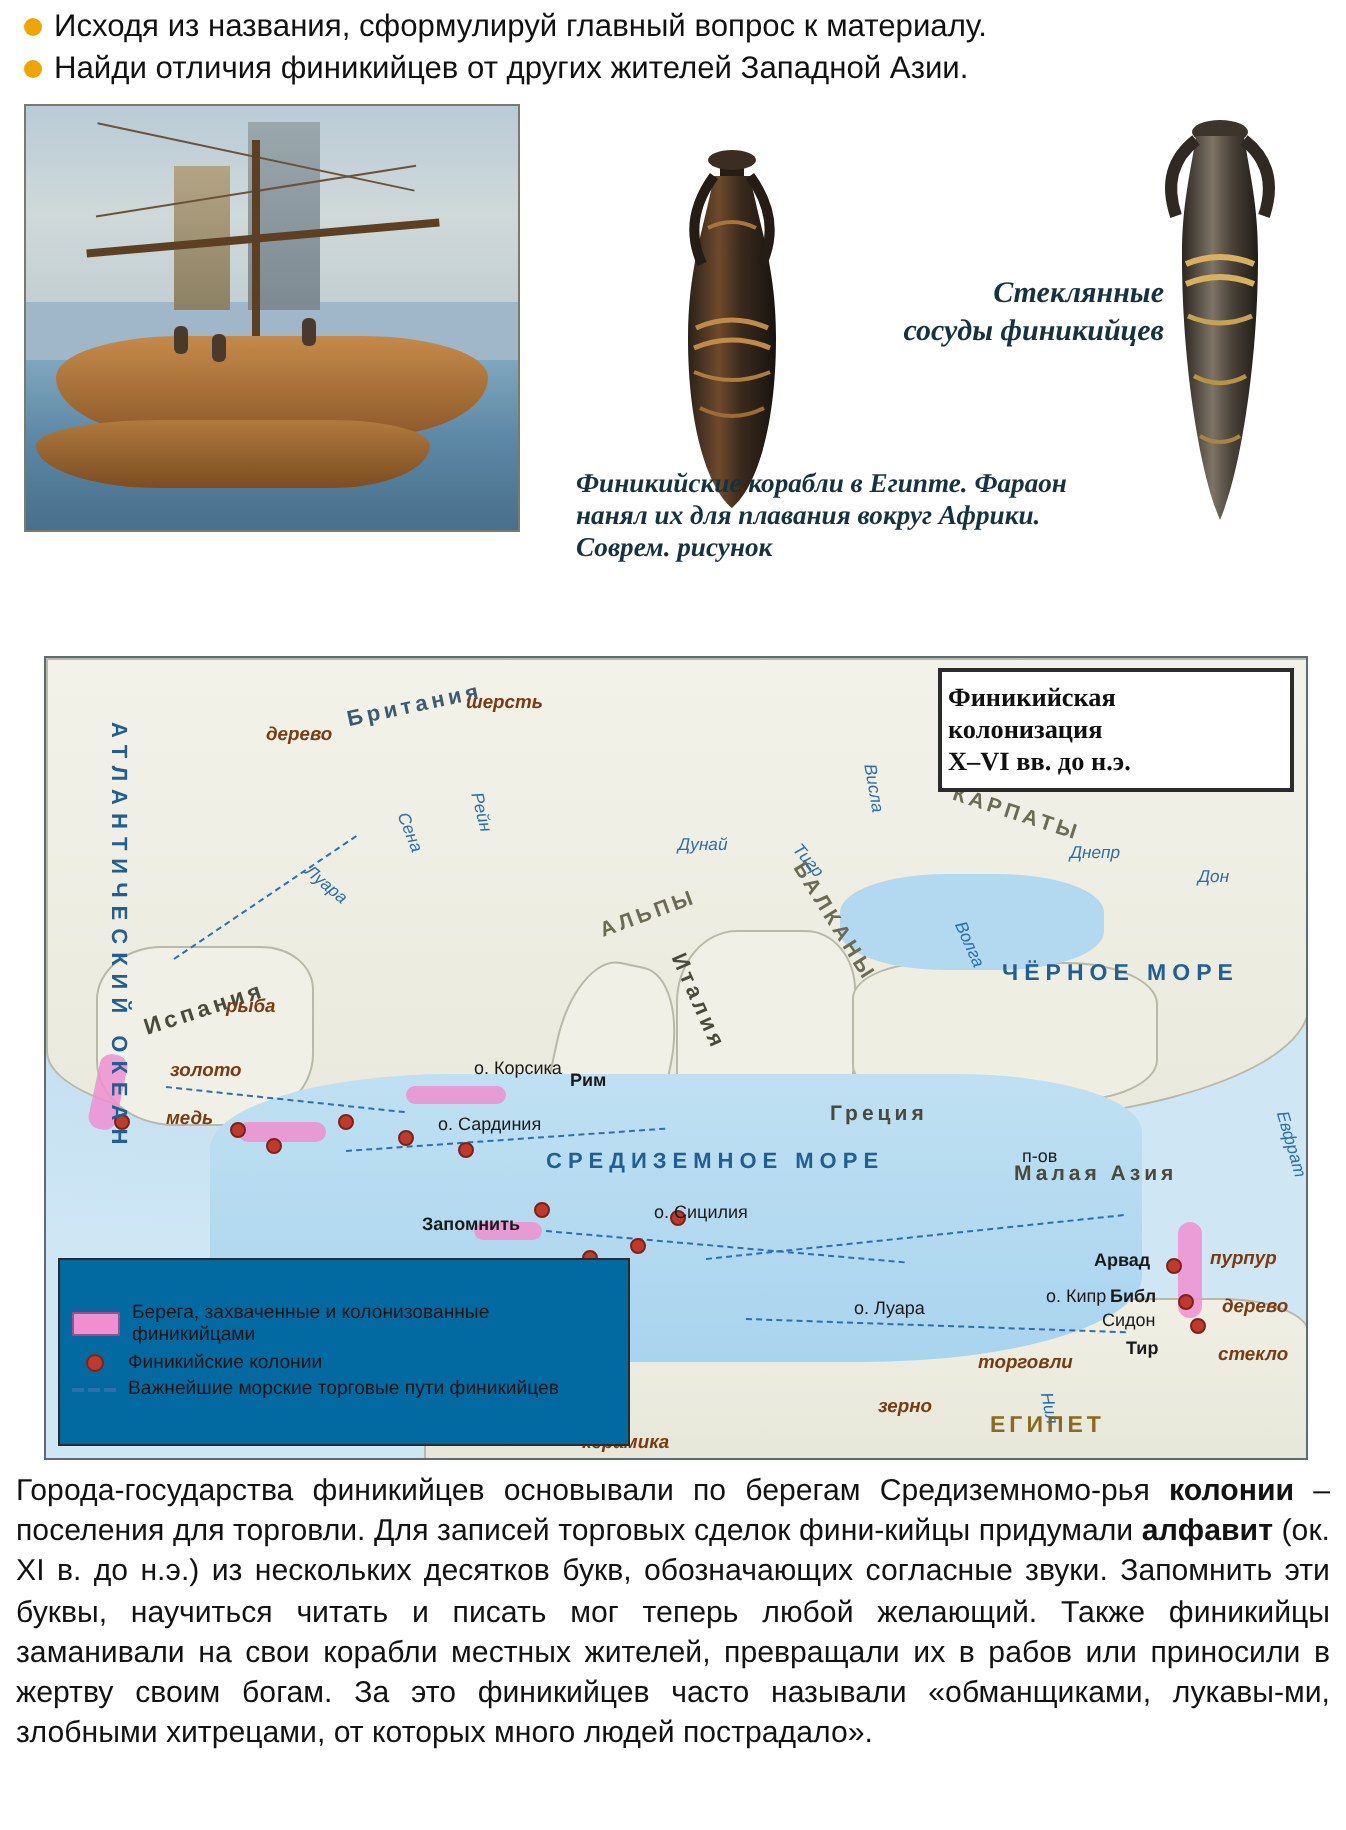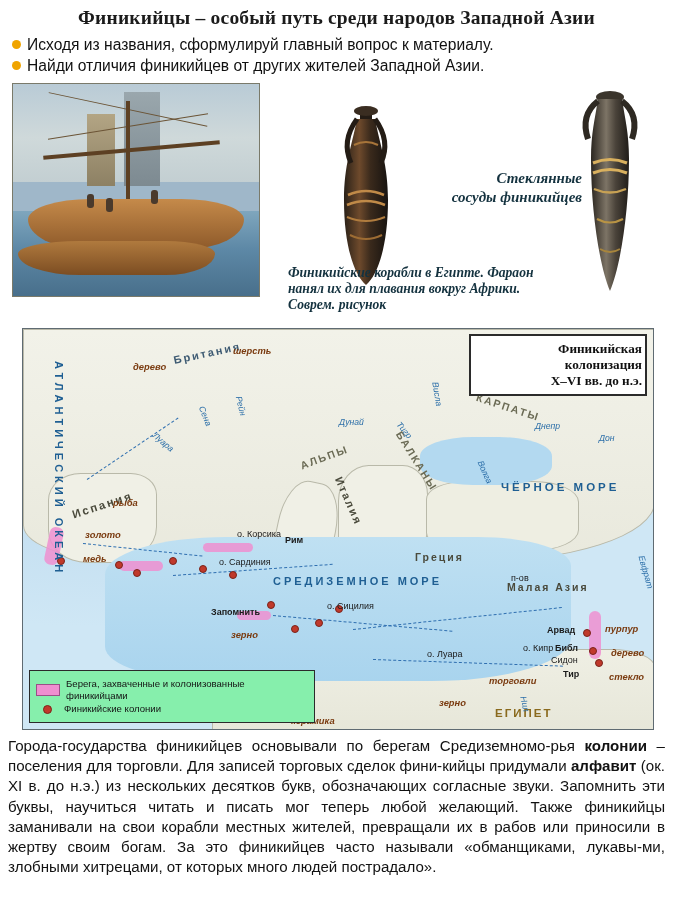--- a/index.html
+++ b/index.html
@@ -120,29 +120,29 @@
     border-radius:26% 30% 30% 26%;}
   .medsea{position:absolute;left:13%;top:52%;width:74%;height:36%;
     background:linear-gradient(180deg,#bfe0f2,#a9d4ee);
     border-radius:26% 20% 30% 24%;}
   .blacksea{position:absolute;left:63%;top:27%;width:21%;height:12%;
     background:#b3d9f0;border-radius:40% 40% 40% 40%;}
 
   .map-legendbox{
     position:absolute;right:6px;top:5px;width:168px;
     background:#ffffff;border:2px solid #2b2b2b;
-    text-align:right;
+    text-align:left;
     padding:5px 3px;
     font-family:"Liberation Serif", serif;
     font-weight:bold;font-size:13.2px;line-height:16px;color:#101010;
   }
   .map-legend{
     position:absolute;left:6px;bottom:6px;width:272px;
-    background:#86efac;border:1px solid #2b2b2b;
-    padding:5px 6px;
+    background:#0369a1;border:1px solid #2b2b2b;
+    padding:19px 6px;
     font-size:9.6px;line-height:11.6px;color:#141414;
   }
   .leg-row{display:flex;align-items:center;margin:2px 0;}
   .leg-swatch{width:22px;height:10px;background:#ef8fd0;border:1px solid #9b4f88;
     margin-right:6px;flex:0 0 auto;}
   .leg-dot{width:7px;height:7px;border-radius:50%;background:#c0392b;border:1px solid #7d241a;
     margin:0 12px 0 7px;flex:0 0 auto;}
   .leg-line{width:22px;height:0;border-top:2px dashed #2f6fb0;margin-right:6px;flex:0 0 auto;}
 
   .m-label{position:absolute;color:#2b6ea8;font-style:italic;white-space:nowrap;}
@@ -161,21 +161,20 @@
     text-align:justify;
     color:#121212;
   }
   .bodytext b{font-weight:bold;}
 </style>
 </head>
 <body>
 
 <div class="page">
 
-  <div class="title">Финикийцы – особый путь среди народов Западной Азии</div>
 
   <div class="tasks">
     <div class="task">
       <span class="bullet"></span>
       <span class="task-text">Исходя из названия, сформулируй главный вопрос к материалу.</span>
     </div>
     <div class="task">
       <span class="bullet"></span>
       <span class="task-text">Найди отличия финикийцев от других жителей Западной Азии.</span>
     </div>
@@ -344,20 +343,24 @@
 
     <div class="map-legend">
       <div class="leg-row">
         <span class="leg-swatch"></span>
         <span>Берега, захваченные и колонизованные финикийцами</span>
       </div>
       <div class="leg-row">
         <span class="leg-dot"></span>
         <span>Финикийские колонии</span>
       </div>
+      <div class="leg-row">
+        <span class="leg-line"></span>
+        <span>Важнейшие морские торговые пути финикийцев</span>
+      </div>
     </div>
   </div>
 
   <div class="bodytext">
     <span>Города-государства финикийцев основывали по берегам Средиземномо-рья </span><b>колонии</b><span> – поселения для торговли. Для записей торговых сделок фини-кийцы придумали </span><b>алфавит</b><span> (ок. XI в. до н.э.) из нескольких десятков букв, обозначающих согласные звуки. Запомнить эти буквы, научиться читать и писать мог теперь любой желающий. Также финикийцы заманивали на свои корабли местных жителей, превращали их в рабов или приносили в жертву своим богам. За это финикийцев часто называли «обманщиками, лукавы-ми, злобными хитрецами, от которых много людей пострадало».</span>
   </div>
 
 </div>
 
 </body></html>

